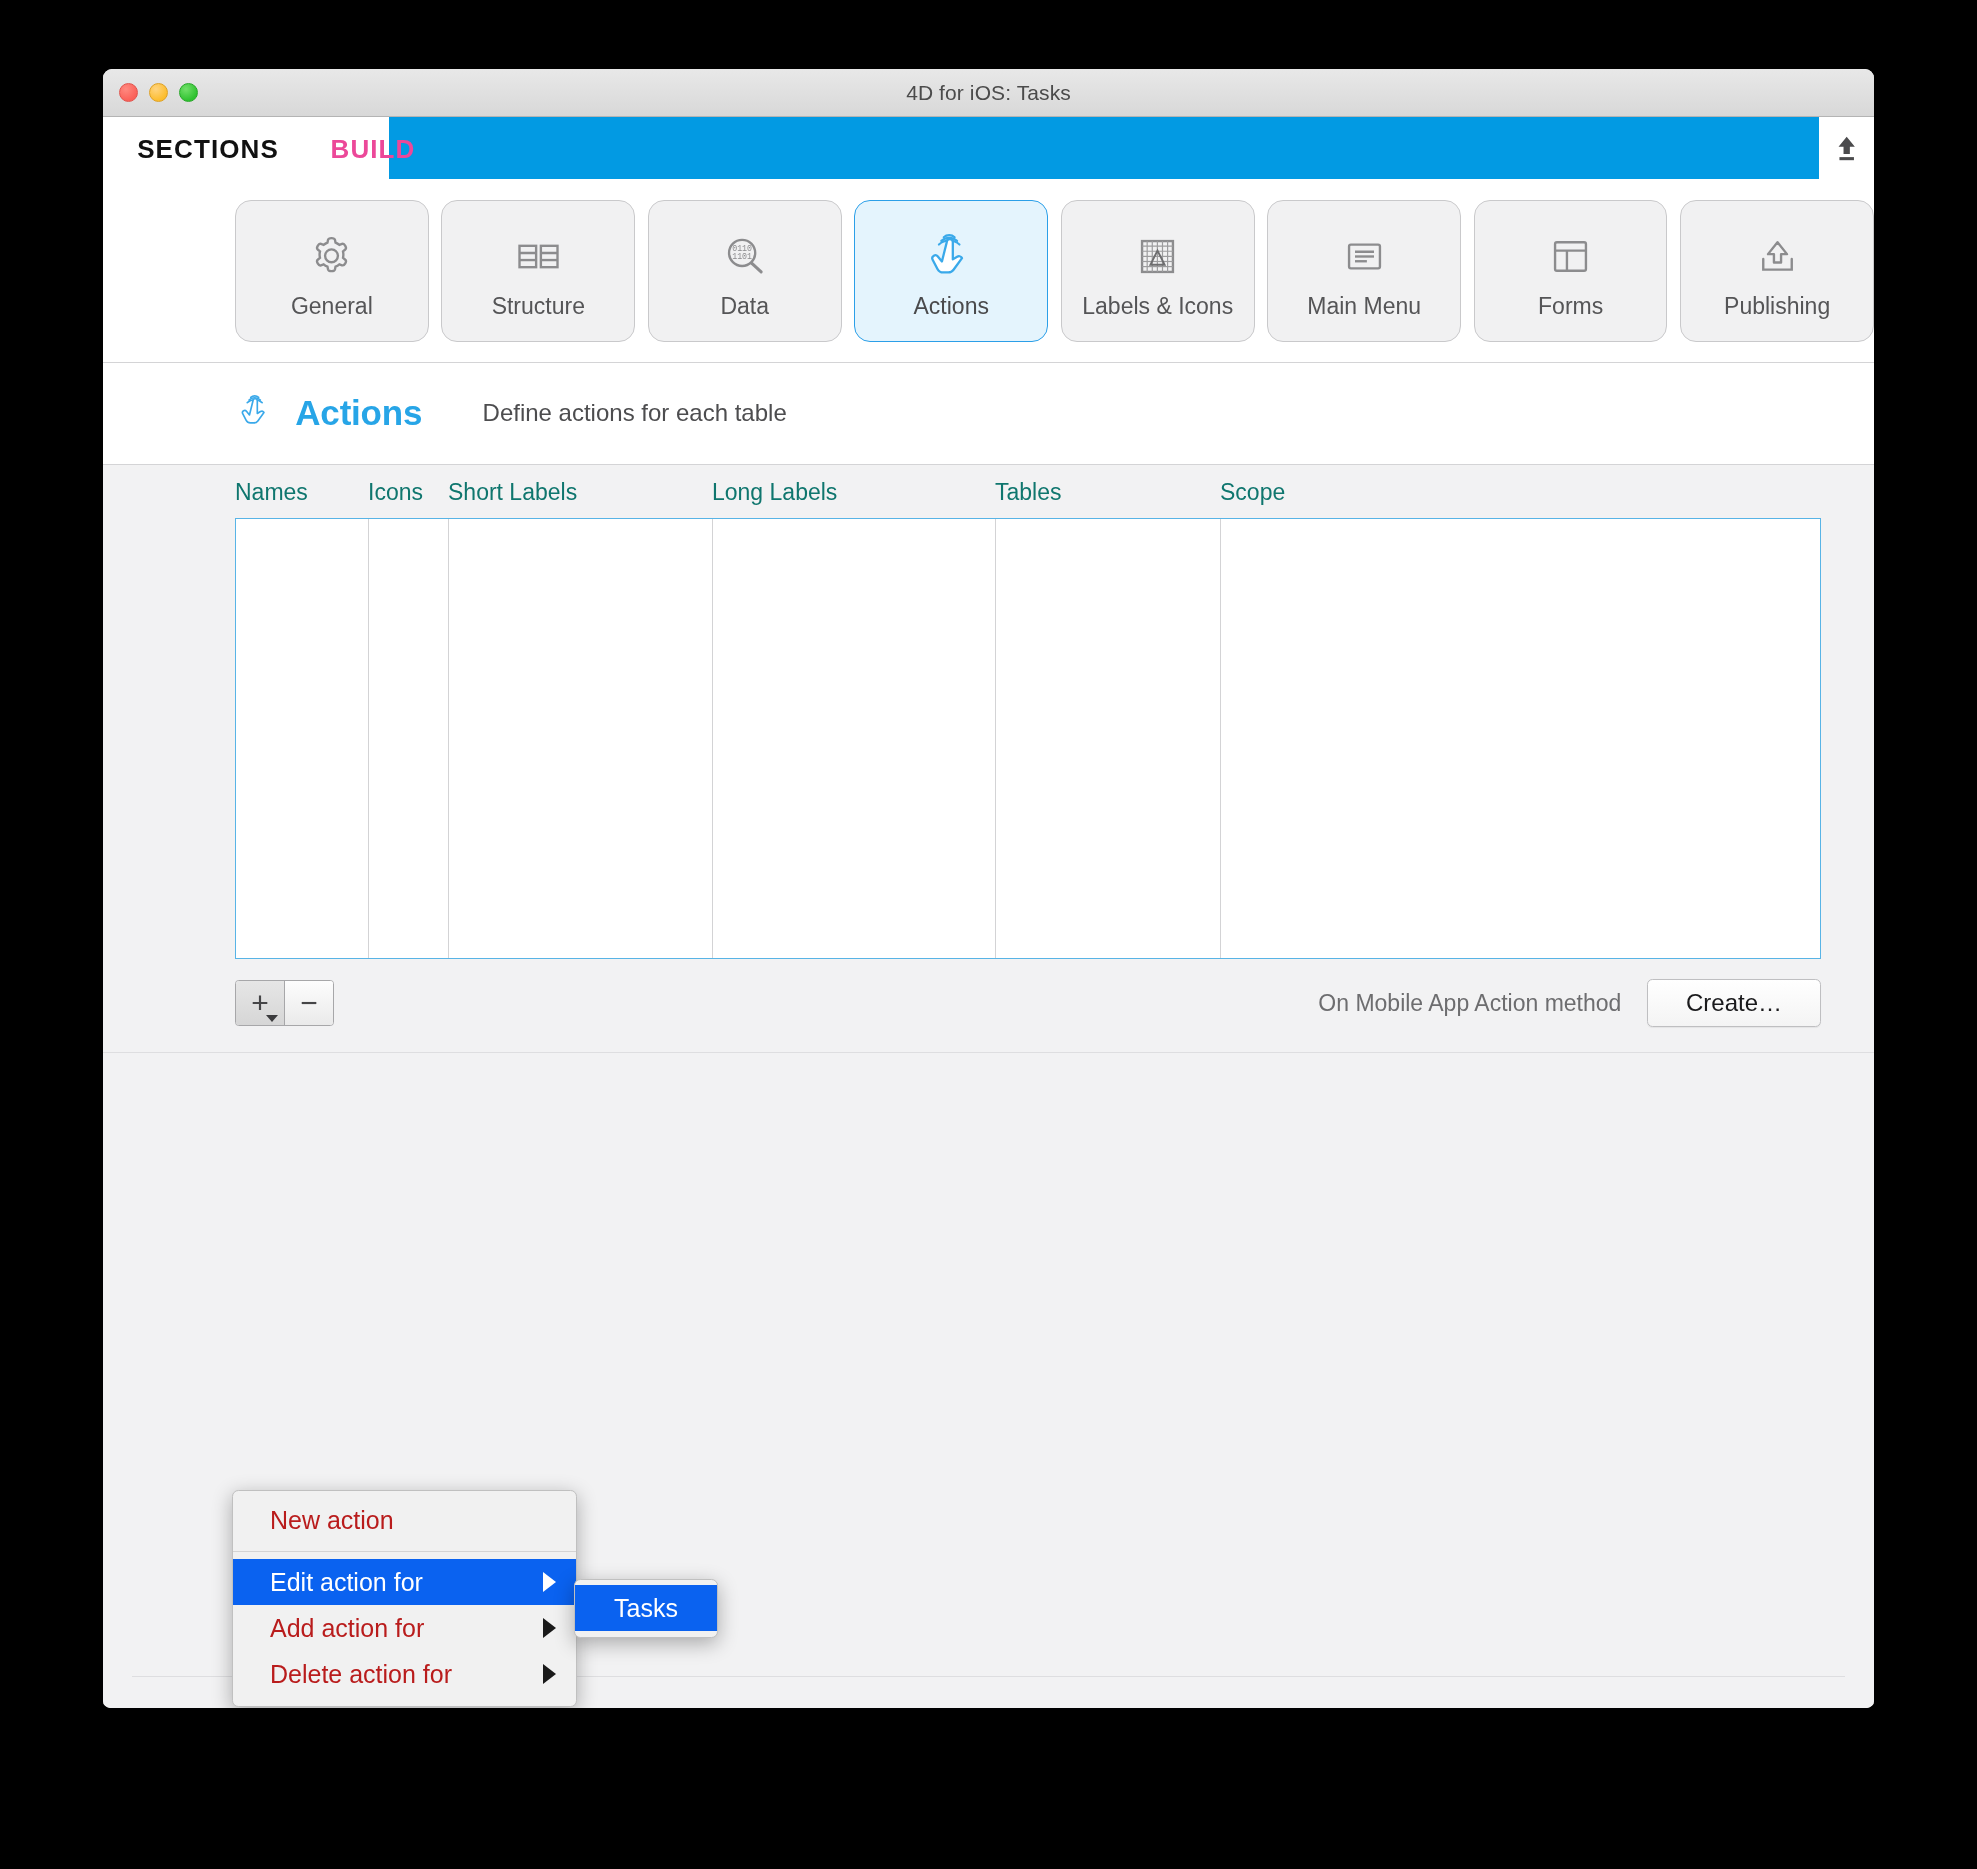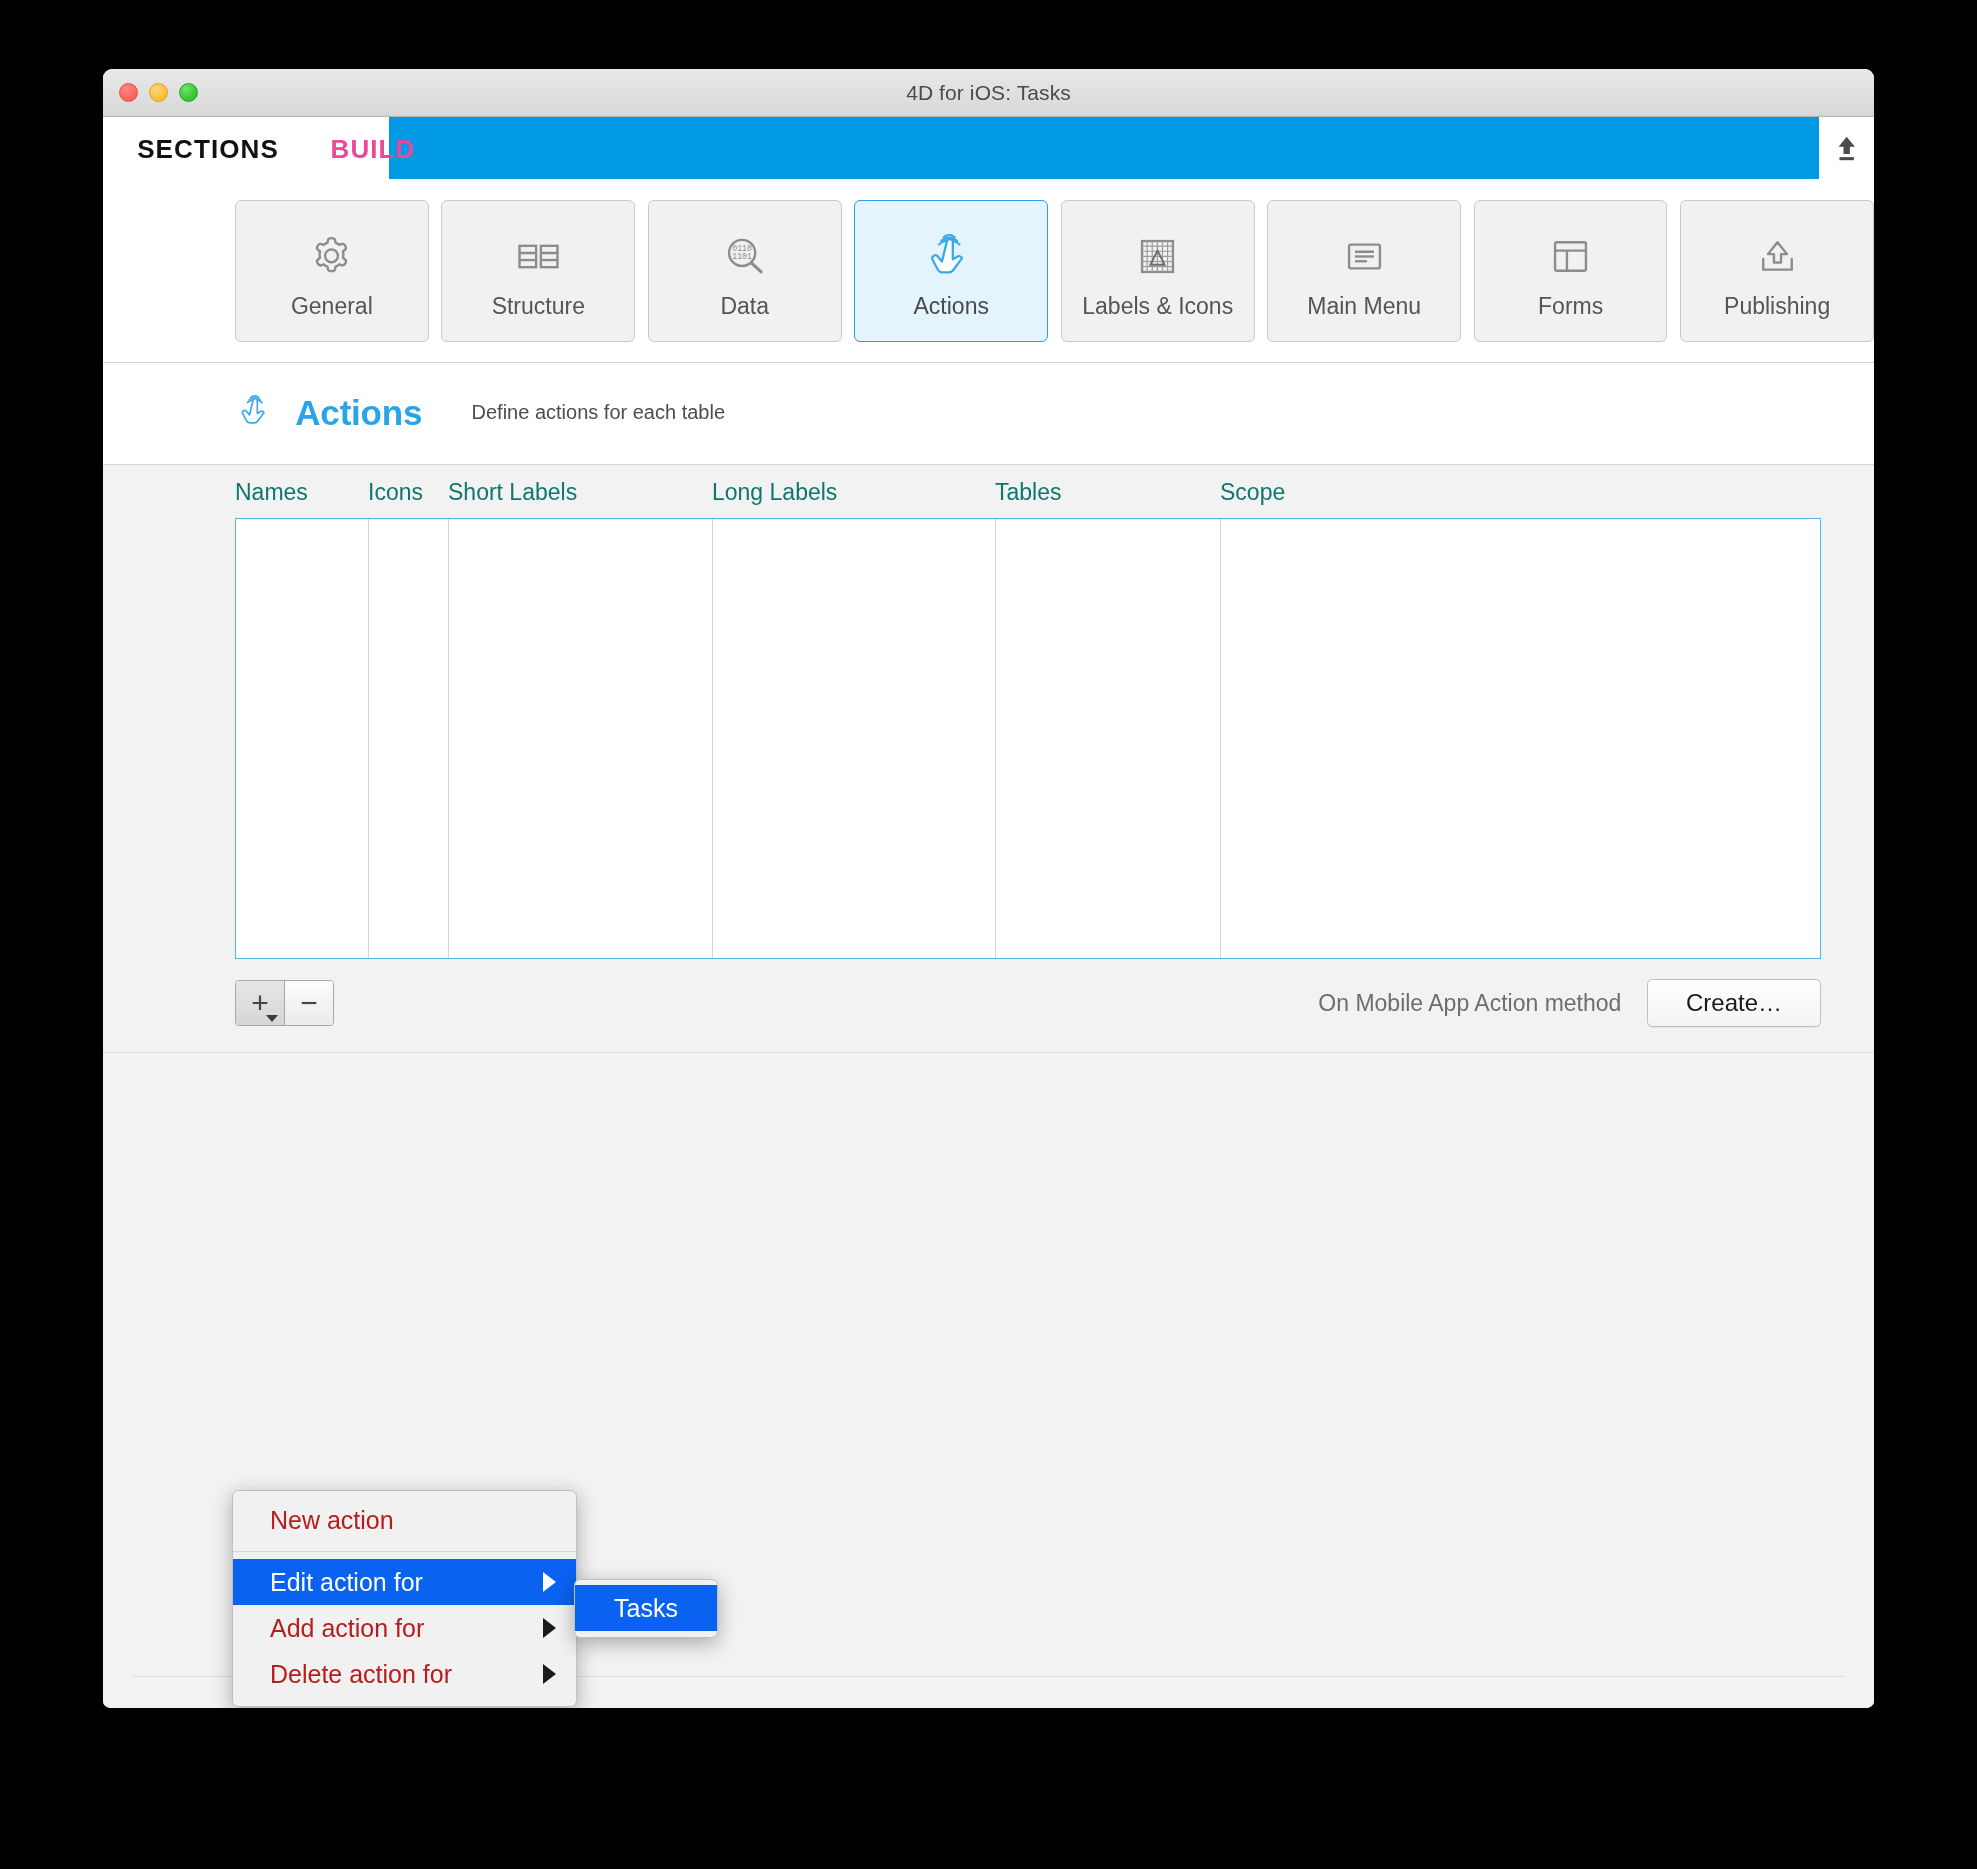--- a/index.html
+++ b/index.html
@@ -122,21 +122,21 @@
     display: flex;
     gap: 12.8px;
     padding-left: 132px;
     border-bottom: 0.9px solid #d4d4d6;
   }
   .tool-btn {
     width: 200px;
     height: 140px;
     background: #f1f1f2;
     border: 0.9px solid #c9c9cb;
-    border-radius: 6px;
+    border-radius: 16px;
     display: flex;
     flex-direction: column;
     align-items: center;
     justify-content: center;
     gap: 3px;
   }
   .tool-btn.active {
     background: #e4f4fd;
     border: 1.8px solid #2b9fe8;
   }
@@ -162,23 +162,23 @@
     gap: 18.3px;
     border-bottom: 0.9px solid #d4d4d6;
   }
   #section-title {
     font-size: 35px;
     font-weight: bold;
     color: #27a5e7;
     letter-spacing: -0.2px;
   }
   #section-subtitle {
-    font-size: 20px;
+    font-size: 24px;
     color: #4d4d4f;
-    margin-left: 31px;
+    margin-left: 42px;
   }
 
   
   #table-area {
     flex: 1 1 auto;
     background: #f2f2f3;
     display: flex;
     flex-direction: column;
     position: relative;
     overflow: hidden;

